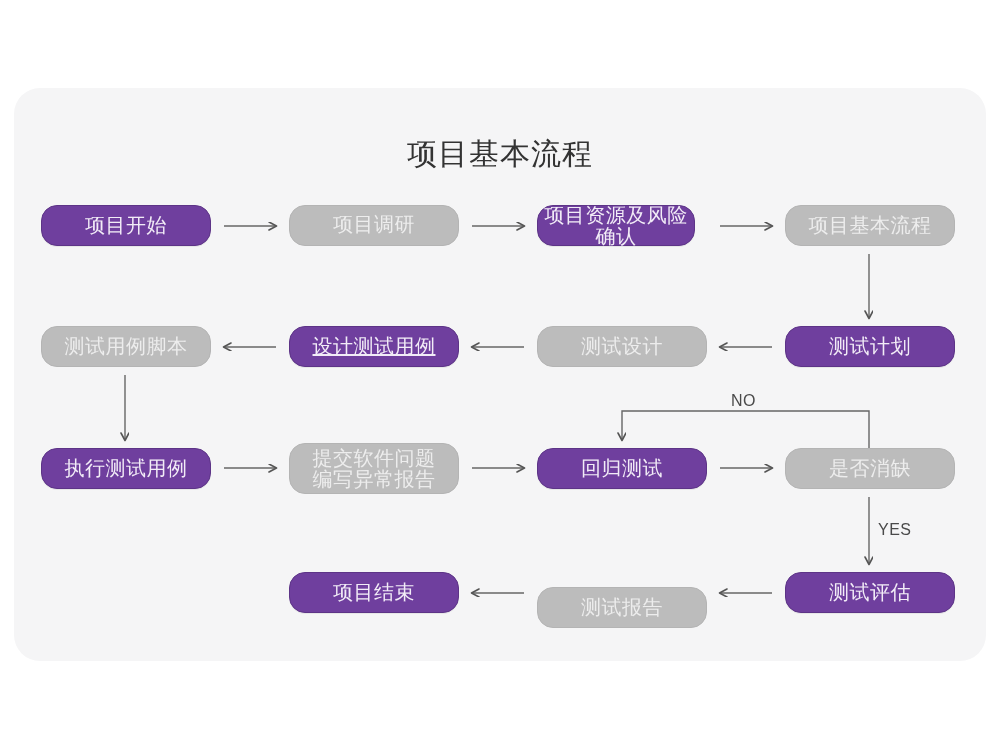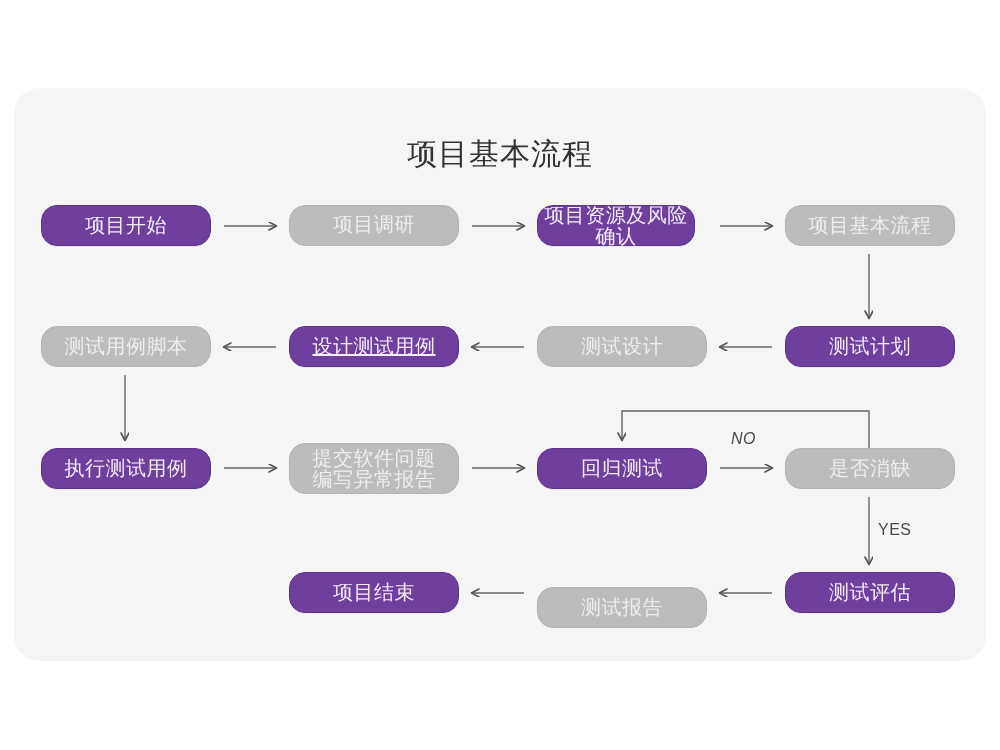--- a/index.html
+++ b/index.html
@@ -152,17 +152,17 @@
   <div class="node gray" style="left:785px;top:448px;width:170px;height:41px;">是否消缺</div>
 
   <div class="node purple" style="left:537px;top:448px;width:170px;height:41px;">回归测试</div>
 
   <div class="node purple" style="left:785px;top:572px;width:170px;height:41px;">测试评估</div>
 
   <div class="node gray" style="left:537px;top:572px;width:170px;height:41px;margin-top:15px;">测试报告</div>
 
   <div class="node purple" style="left:289px;top:572px;width:170px;height:41px;">项目结束</div>
 
-  <div class="edge-label" style="left:731px;top:430px;font-style:italic;">NO</div>
+  <div class="edge-label" style="left:731px;top:392px;">NO</div>
 
   <div class="edge-label" style="left:878px;top:521px;">YES</div>
 
 </div>
 
 </body></html>

